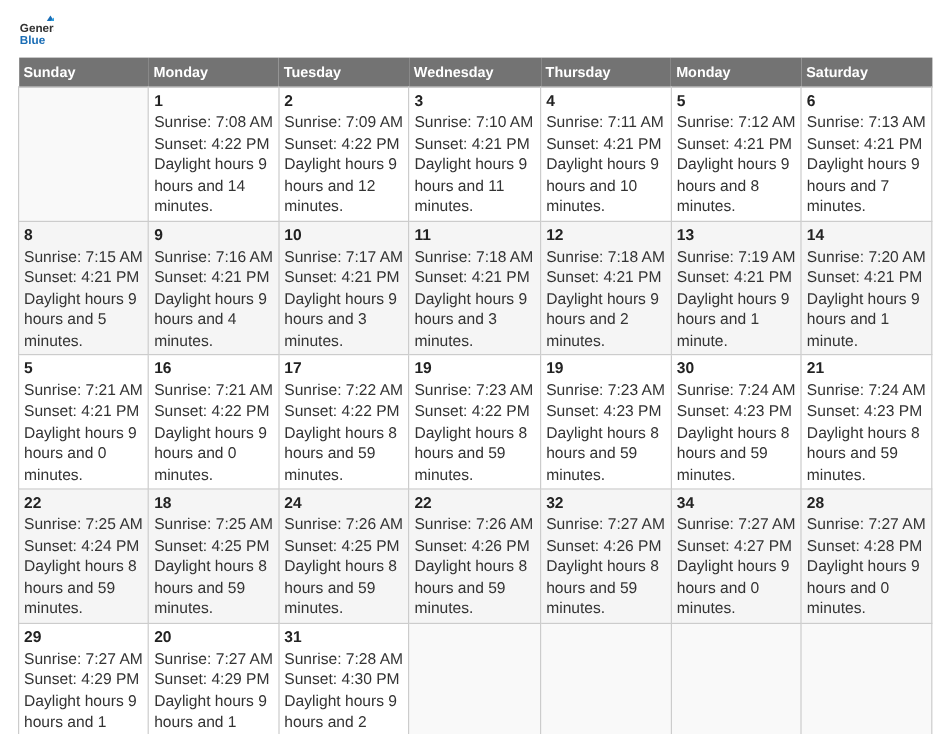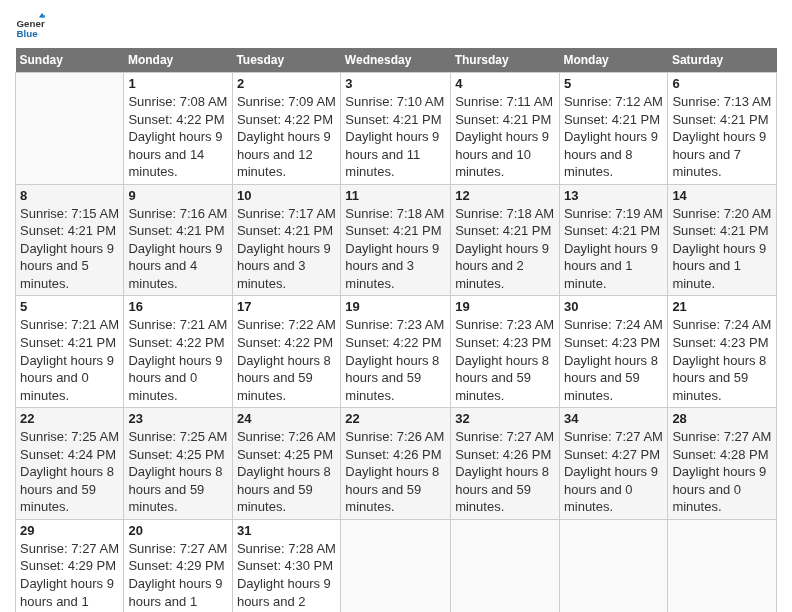--- a/index.html
+++ b/index.html
@@ -156,21 +156,21 @@
           <td><span class="day-num">19</span>
           <span class="day-info">Sunrise: 7:23 AM<br>Sunset: 4:23 PM<br>Daylight hours 8 hours and 59 minutes.</span></td>
           <td><span class="day-num">30</span>
           <span class="day-info">Sunrise: 7:24 AM<br>Sunset: 4:23 PM<br>Daylight hours 8 hours and 59 minutes.</span></td>
           <td><span class="day-num">21</span>
           <span class="day-info">Sunrise: 7:24 AM<br>Sunset: 4:23 PM<br>Daylight hours 8 hours and 59 minutes.</span></td>
         </tr>
         <tr>
           <td><span class="day-num">22</span>
           <span class="day-info">Sunrise: 7:25 AM<br>Sunset: 4:24 PM<br>Daylight hours 8 hours and 59 minutes.</span></td>
-          <td><span class="day-num">23</span>
+          <td><span class="day-num">18</span>
           <span class="day-info">Sunrise: 7:25 AM<br>Sunset: 4:25 PM<br>Daylight hours 8 hours and 59 minutes.</span></td>
           <td><span class="day-num">24</span>
           <span class="day-info">Sunrise: 7:26 AM<br>Sunset: 4:25 PM<br>Daylight hours 8 hours and 59 minutes.</span></td>
           <td><span class="day-num">22</span>
           <span class="day-info">Sunrise: 7:26 AM<br>Sunset: 4:26 PM<br>Daylight hours 8 hours and 59 minutes.</span></td>
           <td><span class="day-num">32</span>
           <span class="day-info">Sunrise: 7:27 AM<br>Sunset: 4:26 PM<br>Daylight hours 8 hours and 59 minutes.</span></td>
           <td><span class="day-num">34</span>
           <span class="day-info">Sunrise: 7:27 AM<br>Sunset: 4:27 PM<br>Daylight hours 9 hours and 0 minutes.</span></td>
           <td><span class="day-num">28</span>

